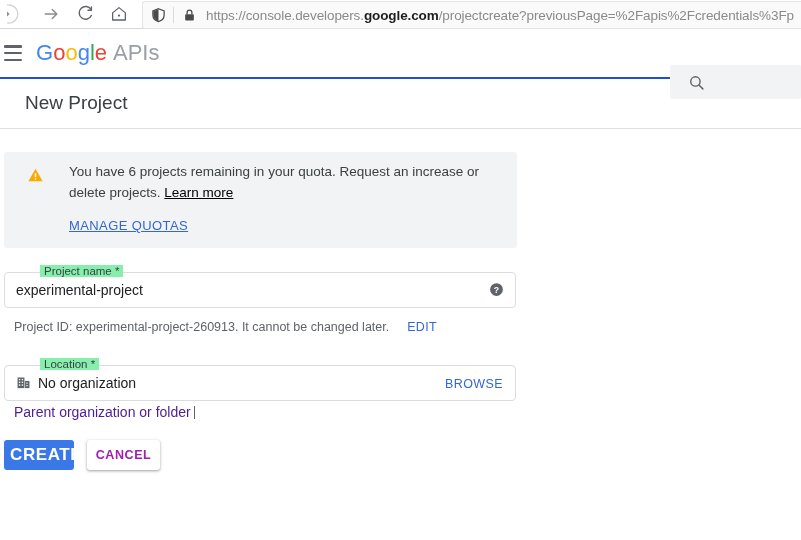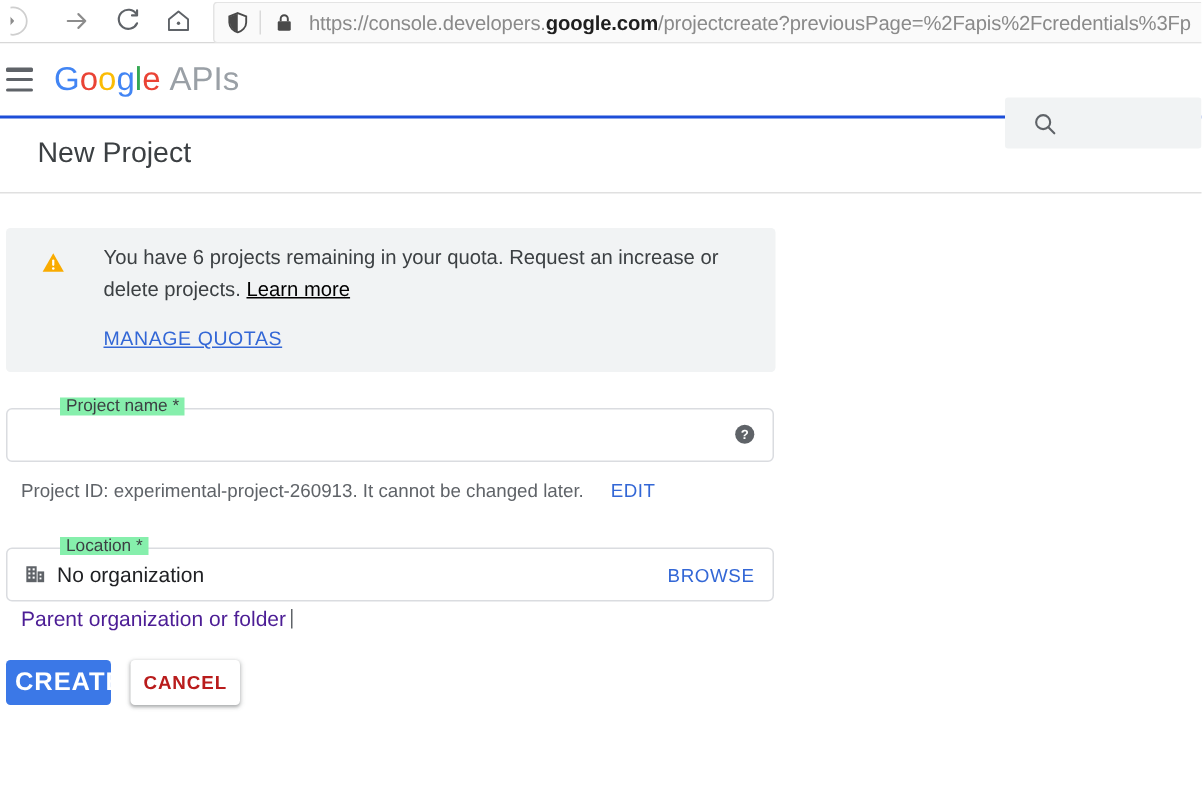--- a/index.html
+++ b/index.html
@@ -304,21 +304,21 @@
     font-weight: bold;
     letter-spacing: 0.6px;
     cursor: pointer;
   }
   #cancel-button {
     position: absolute;
     left: 87px; top: 440px;
     width: 73px;
     height: 30px;
     background: #ffffff;
-    color: #b91c1c;
+    color: #a21caf;
     border: none;
     border-radius: 3px;
     box-shadow: 0 1px 2px rgba(60,64,67,0.3), 0 1px 3px 1px rgba(60,64,67,0.15);
     font-family: "Liberation Sans", sans-serif;
     font-size: 12.5px;
     font-weight: bold;
     letter-spacing: 0.6px;
     cursor: pointer;
   }
 </style>
@@ -398,20 +398,21 @@
     <path d="M12 2.8 L22.6 21.2 H1.4 Z" fill="#f9ab00"></path>
     <rect x="10.9" y="9" width="2.2" height="6.4" rx="1.1" fill="#ffffff"></rect>
     <circle cx="12" cy="18" r="1.25" fill="#ffffff"></circle>
   </svg>
 </span>
 <div id="quota-text"><span>You have 6 projects remaining in your quota. Request an increase or delete projects.</span> <span id="learn-more-link">Learn more</span></div>
 <div id="manage-quotas-link">MANAGE QUOTAS</div>
 
 <div class="mdc-field" id="project-name-field">
   <span class="mdc-field-label">Project name *</span>
+  <span class="mdc-field-value">experimental-project</span>
   <span id="help-icon-wrap">
     <svg width="15" height="15" viewBox="0 0 24 24">
       <circle cx="12" cy="12" r="10.2" fill="#5f6368"></circle>
       <text x="12" y="17" text-anchor="middle" font-family="Liberation Sans, sans-serif" font-size="14" font-weight="bold" fill="#ffffff">?</text>
     </svg>
   </span>
 </div>
 
 <div id="project-id-line"><span>Project ID: experimental-project-260913. It cannot be changed later.</span><span id="edit-link">EDIT</span></div>
 

